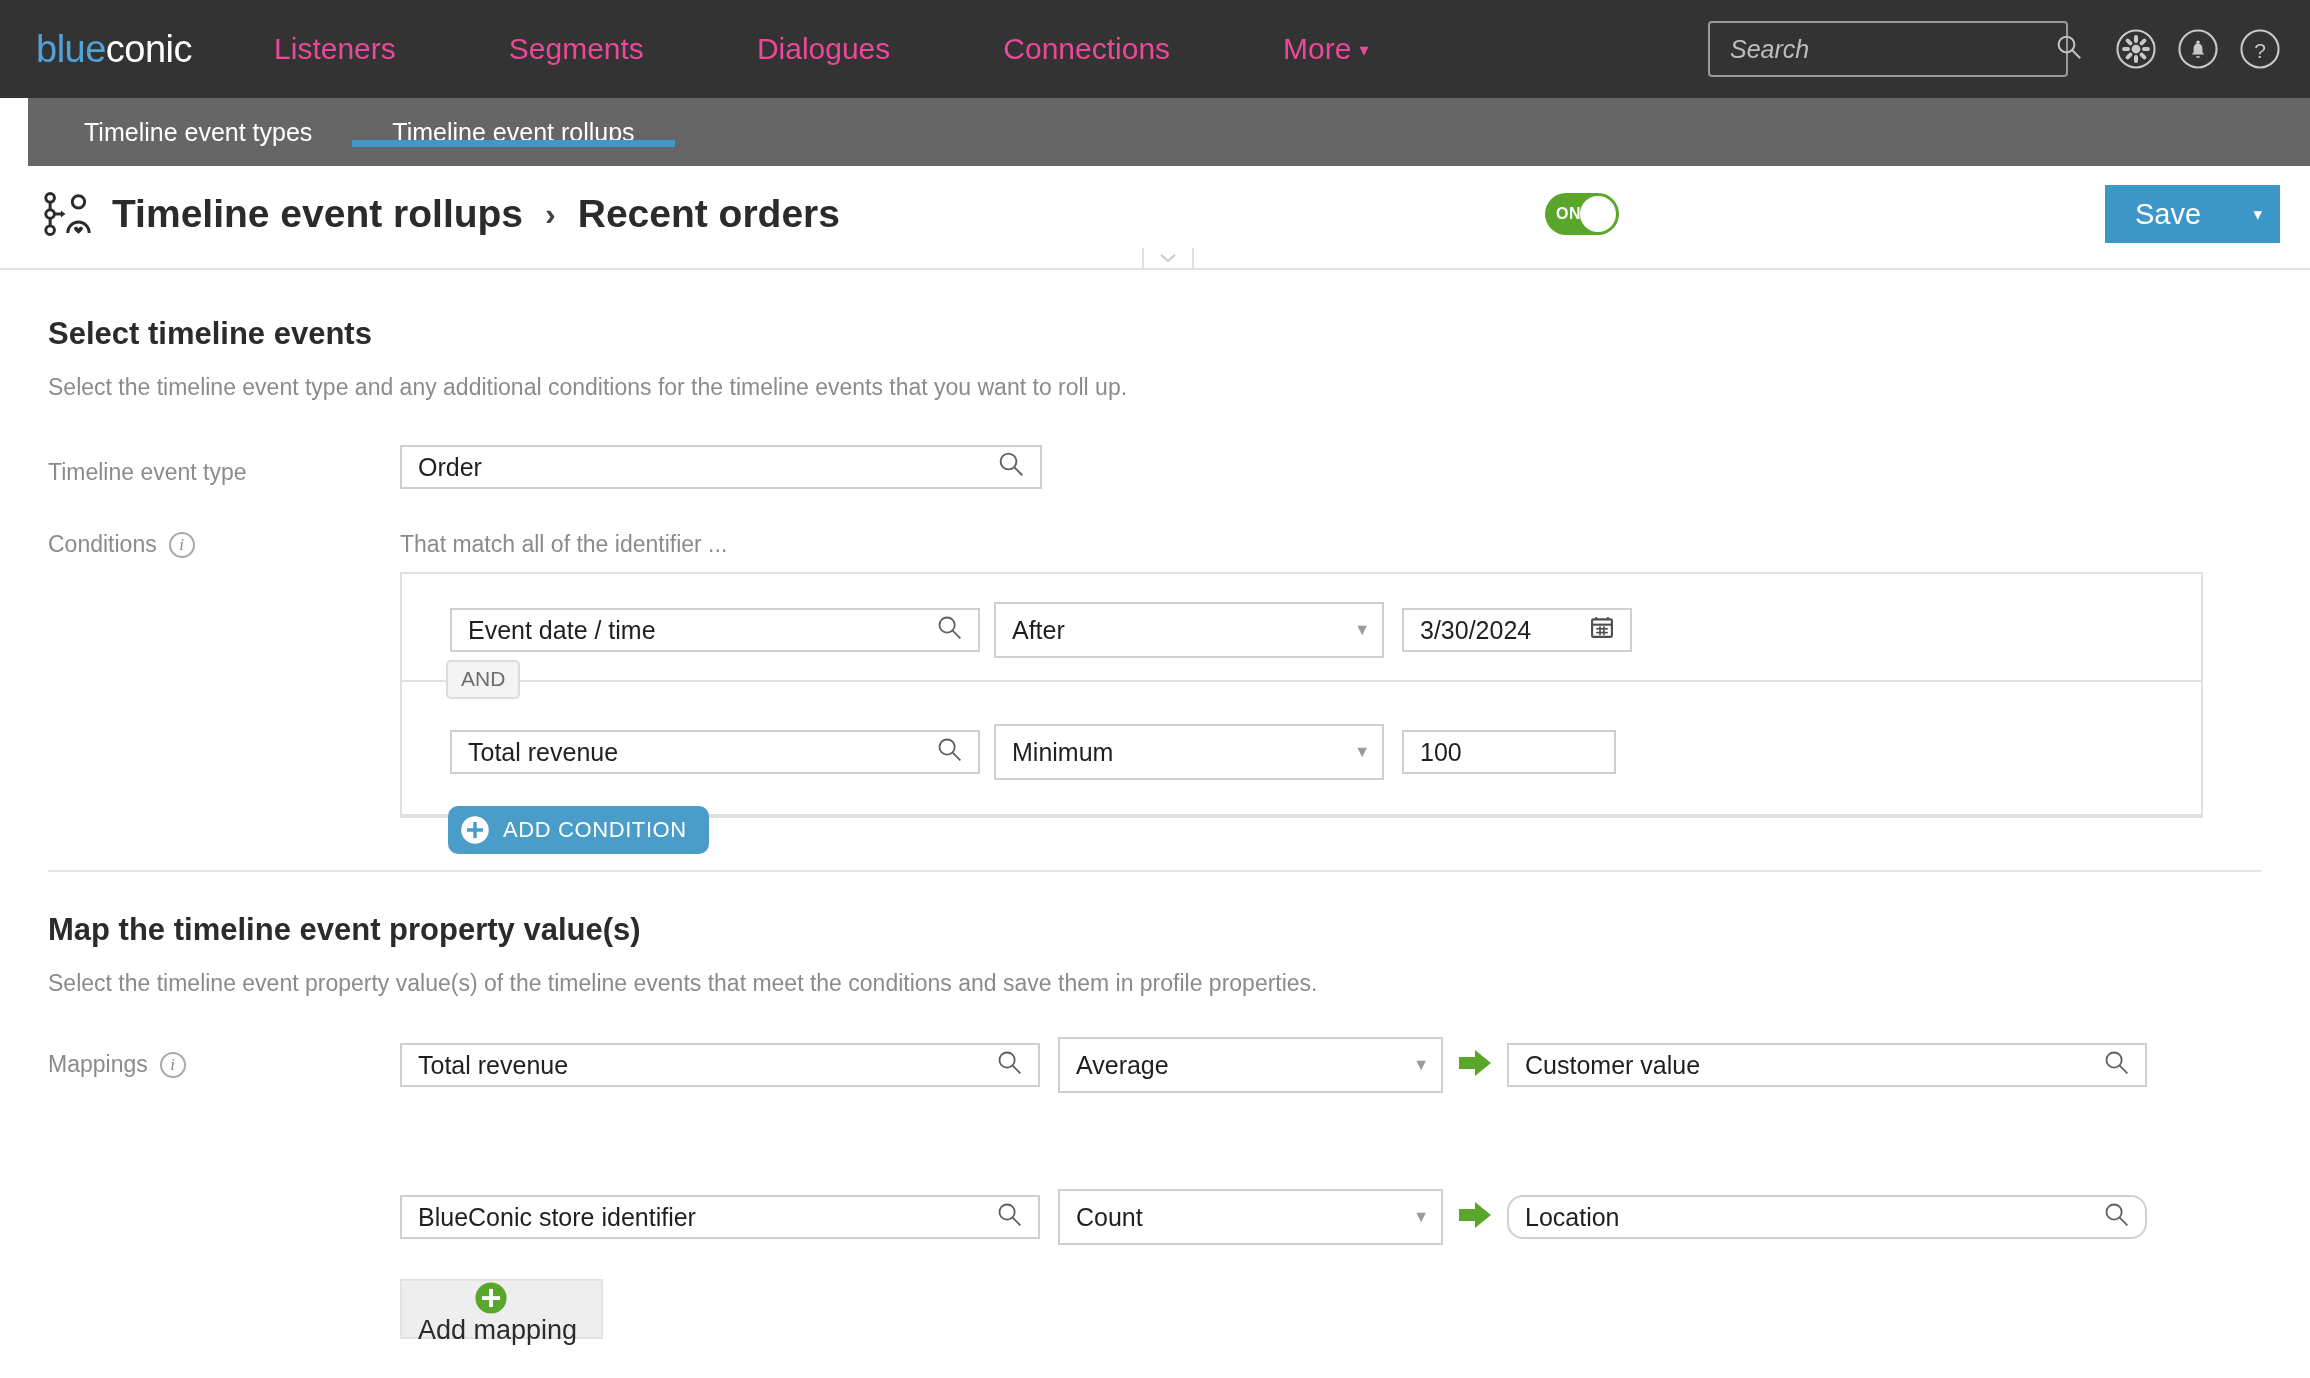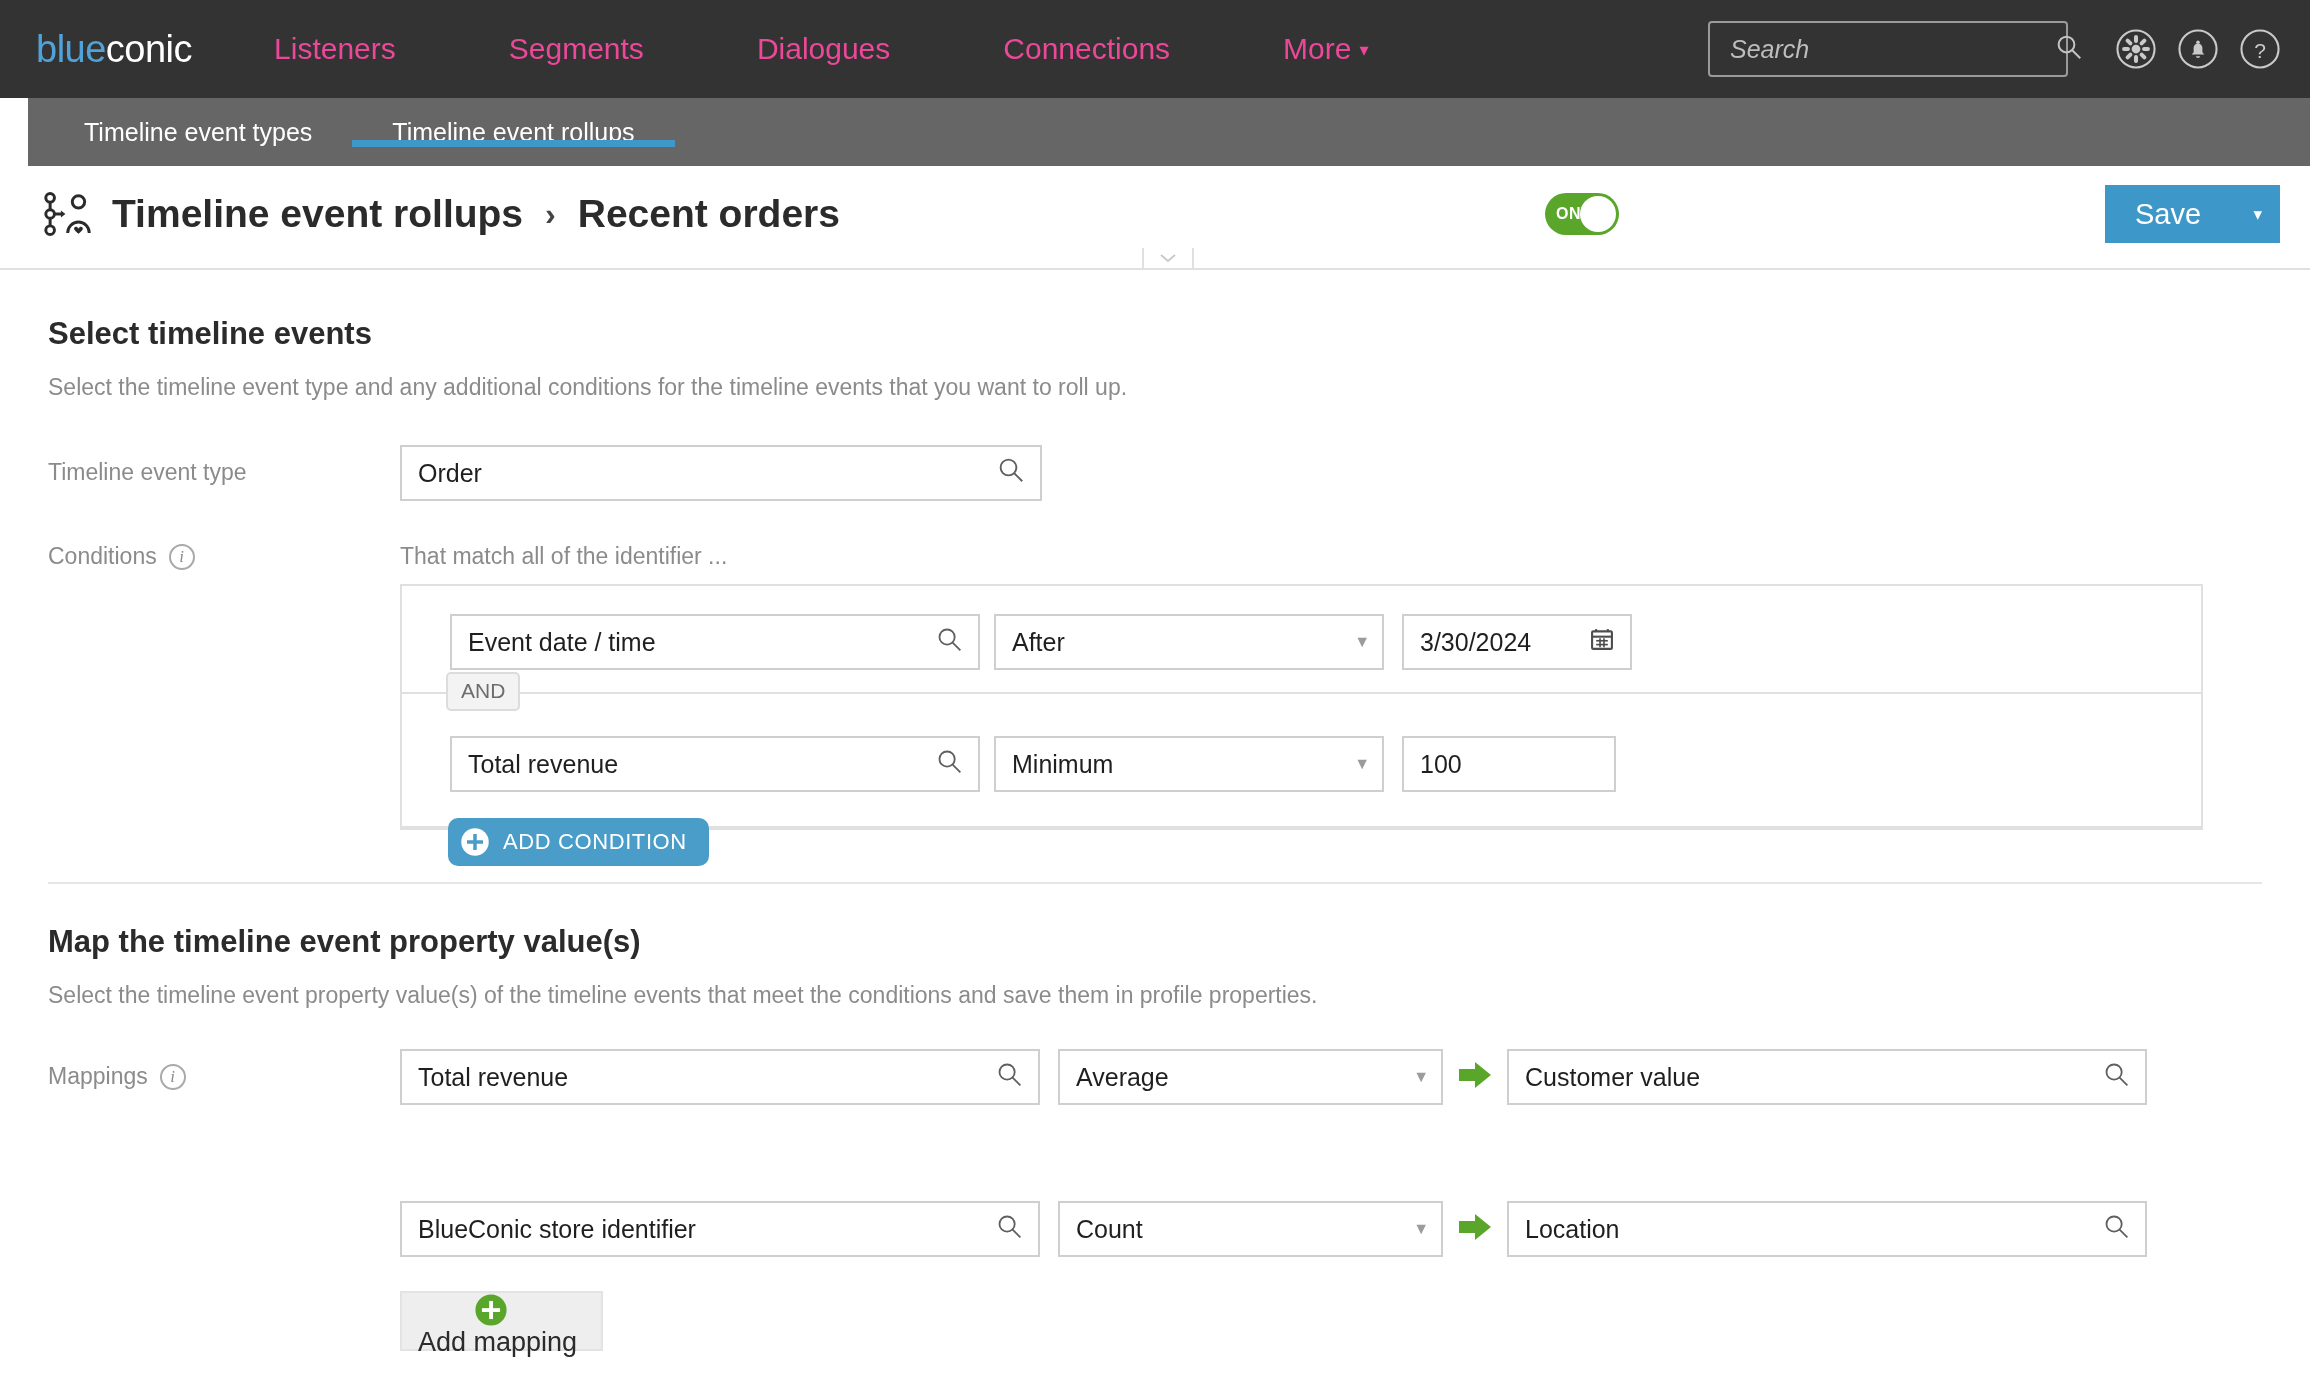--- a/index.html
+++ b/index.html
@@ -247,21 +247,21 @@
     border-radius: 50%;
     color: #8b8b8b;
     font-size: 17px;
     font-style: italic;
     font-family: "Liberation Serif", serif;
     margin-left: 12px;
     cursor: pointer;
   }
 
   .field {
-    height: 56px;
+    height: 44px;
     border: 2px solid #cfcfcf;
     background: #ffffff;
     display: flex;
     align-items: center;
     padding: 0 14px 0 16px;
     font-size: 25px;
     color: #1f1f1f;
   }
   .field .val { flex: 1; white-space: nowrap; overflow: hidden; }
   .field .mag { flex: none; margin-left: 10px; }
@@ -639,21 +639,21 @@
         </div>
         <div class="select" style="width:385px;margin-left:18px;">
           <span class="val">Count</span>
           <span class="dncaret">▼</span>
         </div>
         <span class="arrow-green">
           <svg width="36" height="32" viewBox="0 0 36 32">
             <path d="M2 10 h16 V3 L34 16 L18 29 V22 H2 Z" fill="#5aa62a"></path>
           </svg>
         </span>
-        <div class="field" style="width:640px;">
+        <div class="field" style="width:640px;border-radius:16px;">
           <span class="val">Location</span>
           <span class="mag">
             <svg width="29" height="29" viewBox="0 0 24 24" fill="none" stroke="#5f5f5f" stroke-width="1.5">
               <circle cx="10" cy="10" r="6.3"></circle>
                 <line x1="14.6" y1="14.6" x2="21" y2="21"></line>
             </svg>
           </span>
         </div>
       </div>
 

